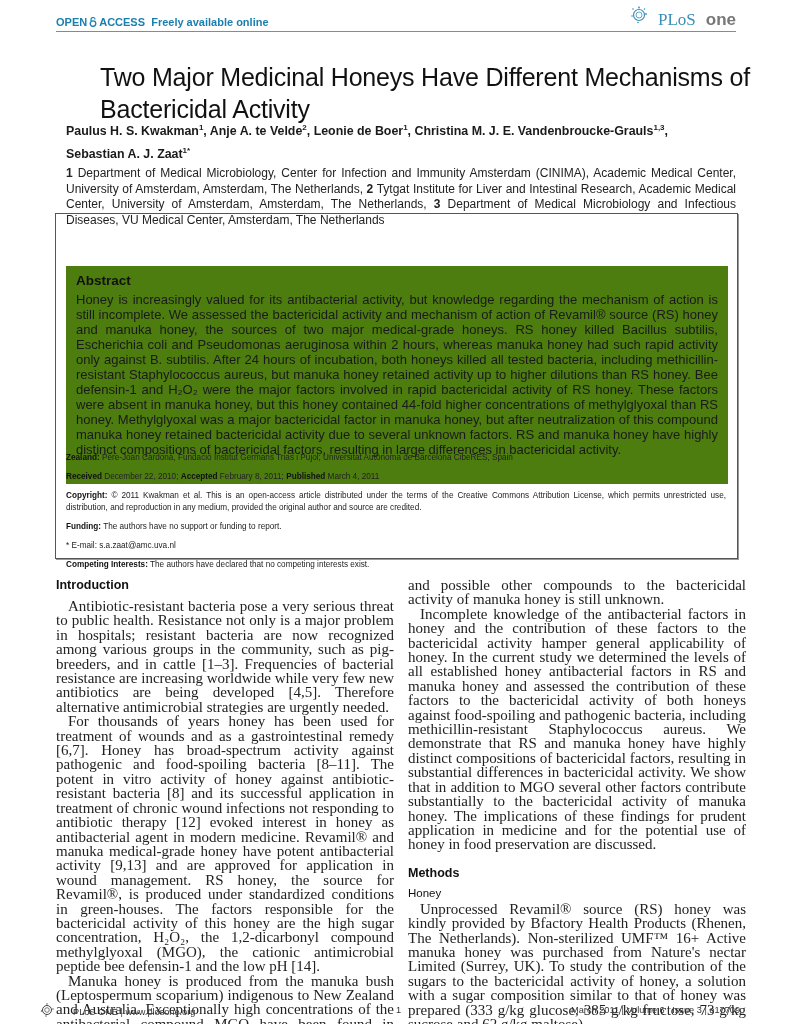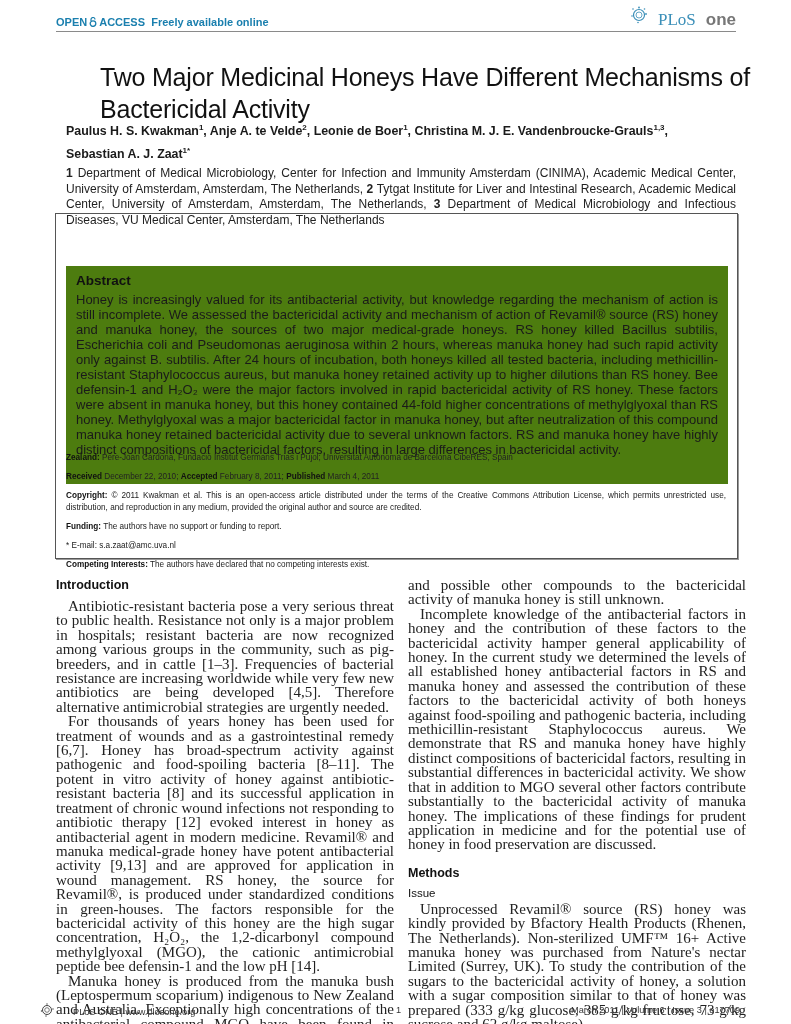--- a/index.html
+++ b/index.html
@@ -113,21 +113,21 @@
   <p class="serif">Antibiotic-resistant bacteria pose a very serious threat to public health. Resistance not only is a major problem in hospitals; resistant bacteria are now recognized among various groups in the community, such as pig-breeders, and in cattle [1–3]. Frequencies of bacterial resistance are increasing worldwide while very few new antibiotics are being developed [4,5]. Therefore alternative antimicrobial strategies are urgently needed.</p>
   <p class="serif">For thousands of years honey has been used for treatment of wounds and as a gastrointestinal remedy [6,7]. Honey has broad-spectrum activity against pathogenic and food-spoiling bacteria [8–11]. The potent in vitro activity of honey against antibiotic-resistant bacteria [8] and its successful application in treatment of chronic wound infections not responding to antibiotic therapy [12] evoked interest in honey as antibacterial agent in modern medicine. Revamil® and manuka medical-grade honey have potent antibacterial activity [9,13] and are approved for application in wound management. RS honey, the source for Revamil®, is produced under standardized conditions in green-houses. The factors responsible for the bactericidal activity of this honey are the high sugar concentration, H₂O₂, the 1,2-dicarbonyl compound methylglyoxal (MGO), the cationic antimicrobial peptide bee defensin-1 and the low pH [14].</p>
   <p class="serif">Manuka honey is produced from the manuka bush (Leptospermum scoparium) indigenous to New Zealand and Australia. Exceptionally high concentrations of the antibacterial compound MGO have been found in manuka honey [15,16], but the contribution this</p>
 </div>
 
 <div class="col right">
   <p class="serif noindent">and possible other compounds to the bactericidal activity of manuka honey is still unknown.</p>
   <p class="serif">Incomplete knowledge of the antibacterial factors in honey and the contribution of these factors to the bactericidal activity hamper general applicability of honey. In the current study we determined the levels of all established honey antibacterial factors in RS and manuka honey and assessed the contribution of these factors to the bactericidal activity of both honeys against food-spoiling and pathogenic bacteria, including methicillin-resistant Staphylococcus aureus. We demonstrate that RS and manuka honey have highly distinct compositions of bactericidal factors, resulting in substantial differences in bactericidal activity. We show that in addition to MGO several other factors contribute substantially to the bactericidal activity of manuka honey. The implications of these findings for prudent application in medicine and for the potential use of honey in food preservation are discussed.</p>
   <div class="gap"></div>
   <h3 class="sans">Methods</h3>
-  <h4 class="sans">Issue</h4>
+  <h4 class="sans">Honey</h4>
   <p class="serif">Unprocessed Revamil® source (RS) honey was kindly provided by Bfactory Health Products (Rhenen, The Netherlands). Non-sterilized UMF™ 16+ Active manuka honey was purchased from Nature's nectar Limited (Surrey, UK). To study the contribution of the sugars to the bactericidal activity of honey, a solution with a sugar composition similar to that of honey was prepared (333 g/kg glucose, 385 g/kg fructose, 73 g/kg sucrose and 62 g/kg maltose).</p>
 </div>
 
 <div class="footer sans">
   <div class="fl">
     <svg class="globe-s" viewBox="0 0 14 14">
       <circle cx="7" cy="7" r="4.5" fill="none" stroke="#444" stroke-width="1"></circle>
       <circle cx="7" cy="7" r="2.3" fill="none" stroke="#444" stroke-width="0.7"></circle>
       <circle cx="7" cy="1" r="0.7" fill="#444"></circle>
         <circle cx="13" cy="6" r="0.7" fill="#444"></circle>

